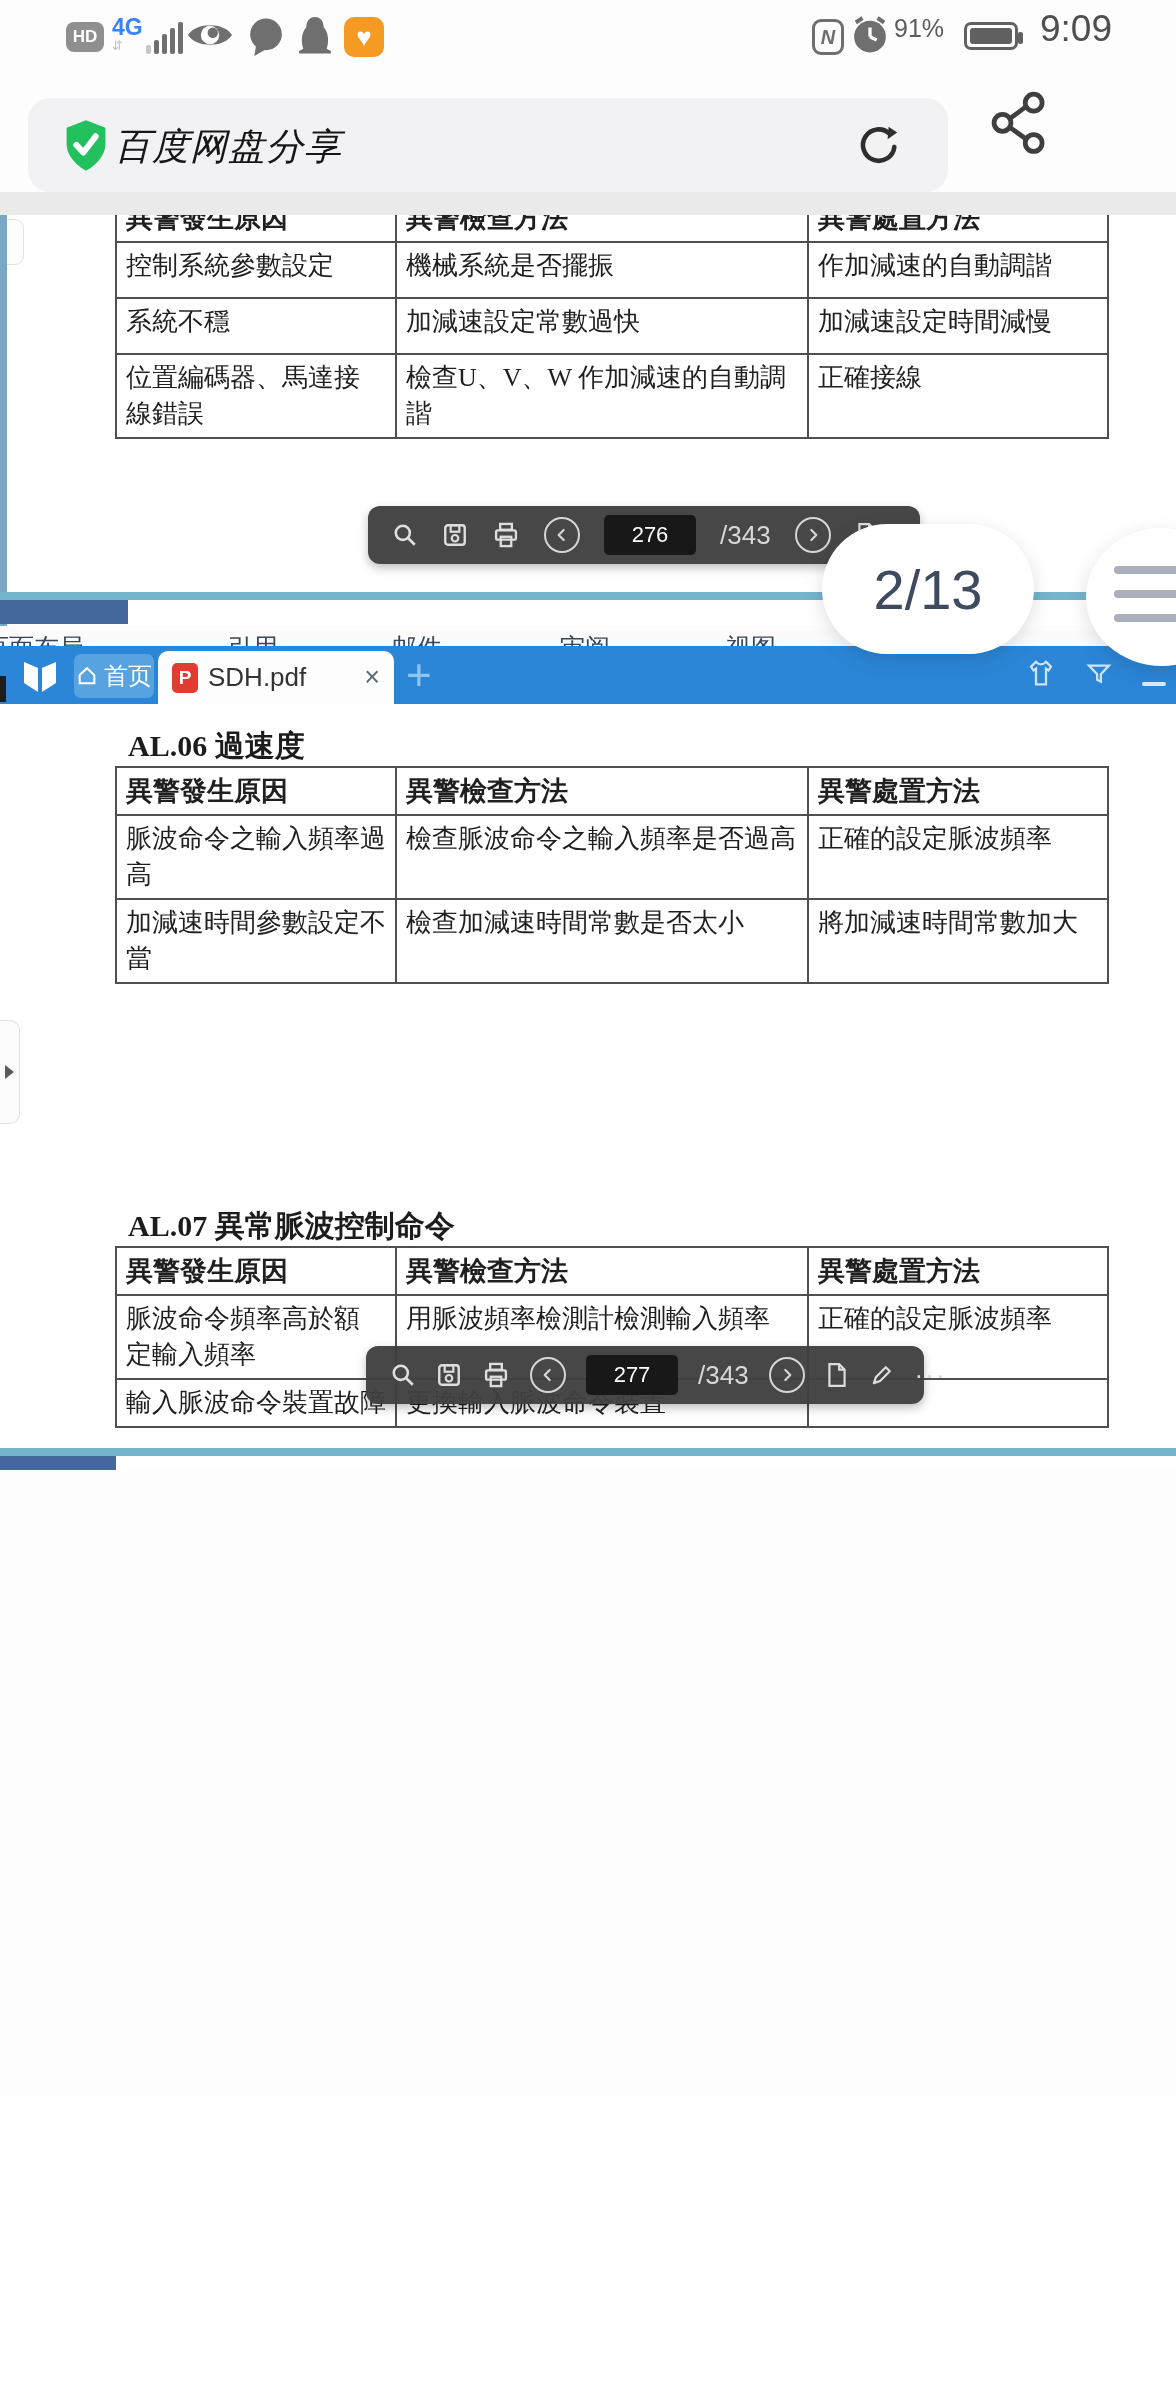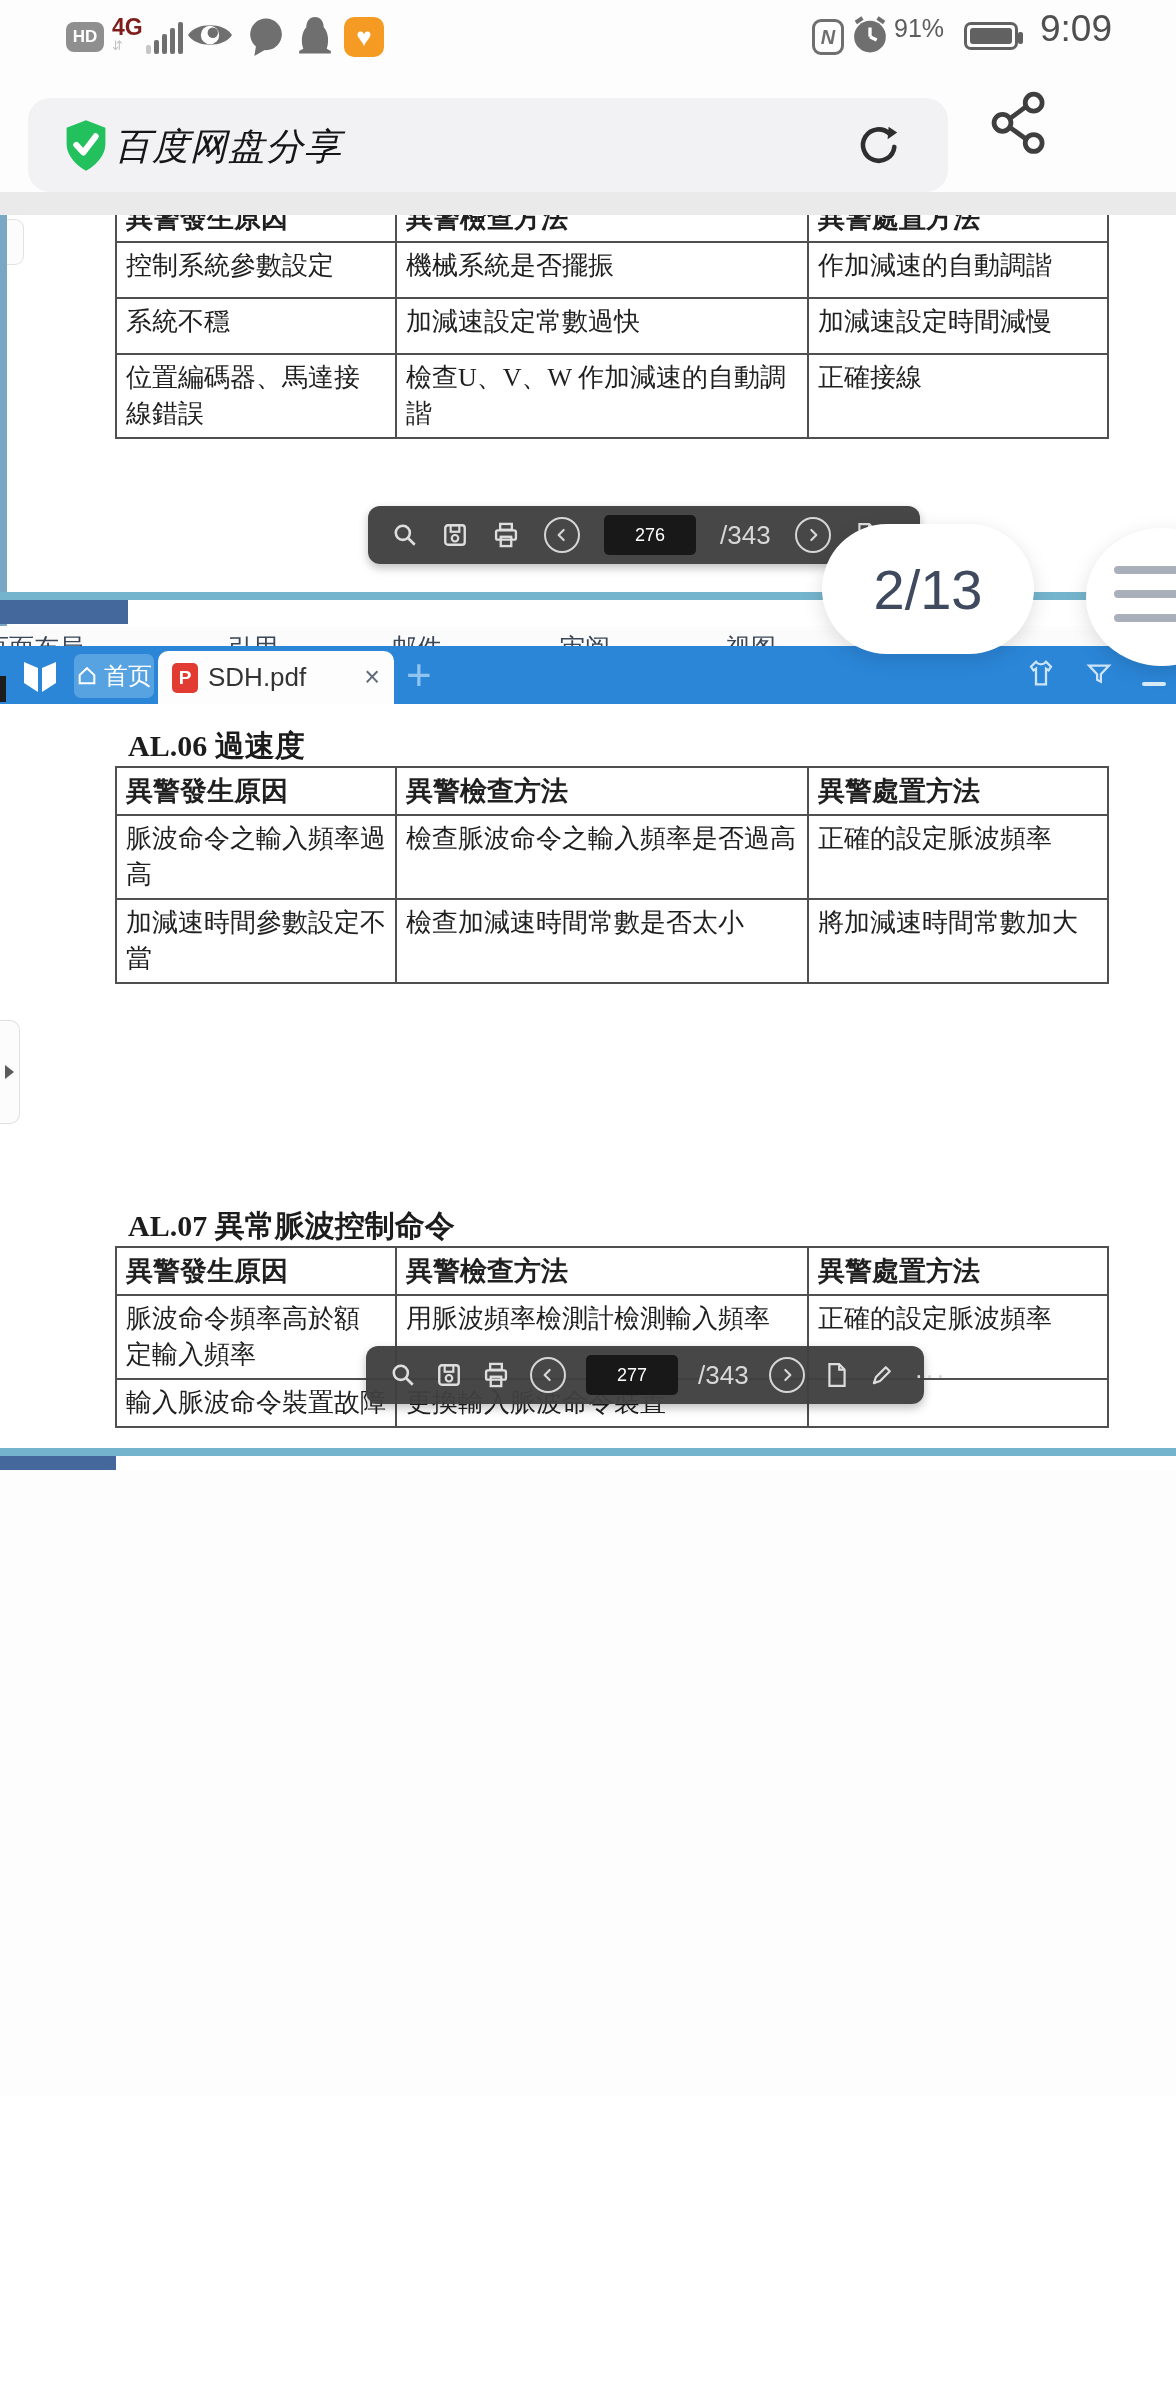--- a/index.html
+++ b/index.html
@@ -3,21 +3,21 @@
 <meta charset="utf-8">
 <style>
   html,body{margin:0;padding:0;background:#fff;}
   *{box-sizing:border-box;}
   .screen{position:relative;width:1176px;height:2096px;margin:0 auto;overflow:hidden;
           background:#fdfdfe;font-family:"Liberation Sans",sans-serif;}
   
   .statusbar{position:absolute;left:0;top:0;width:1176px;height:62px;background:#fdfdfe;}
   .hd-badge{position:absolute;left:66px;top:22px;width:38px;height:30px;border-radius:8px;
             background:#8f8f8f;color:#fff;font-weight:bold;font-size:17px;line-height:30px;text-align:center;}
-  .net-4g{position:absolute;left:112px;top:14px;font-size:23px;font-weight:bold;color:#7f1d1d;}
+  .net-4g{position:absolute;left:112px;top:14px;font-size:23px;font-weight:bold;color:#3b82f6;}
   .net-sub{position:absolute;left:112px;top:38px;font-size:13px;color:#c2c2c2;}
   .sigbars{position:absolute;left:146px;top:20px;width:40px;height:34px;}
   .sigbars i{position:absolute;bottom:0;width:5px;border-radius:2px;background:#6f6f6f;display:block;}
   .statusicon{position:absolute;top:18px;}
   .heart-app{position:absolute;left:344px;top:17px;width:40px;height:40px;border-radius:10px;
              background:#f59a23;color:#fff;text-align:center;font-size:26px;line-height:40px;}
   .nfc-box{position:absolute;left:812px;top:19px;width:32px;height:36px;border:3px solid #6f6f6f;
            border-radius:9px;color:#6f6f6f;font-weight:bold;font-style:italic;font-size:20px;
            line-height:30px;text-align:center;}
   .pct{position:absolute;left:894px;top:14px;font-size:25px;color:#5c5c5c;}
@@ -50,21 +50,21 @@
   .doc-heading{position:absolute;font-family:"Liberation Serif",serif;font-weight:bold;
                font-size:30px;color:#1c1c1c;}
   
   .pdftb{position:absolute;height:58px;border-radius:12px;background:rgba(63,63,63,.96);
          box-shadow:0 4px 10px rgba(0,0,0,.25);display:flex;align-items:center;
          padding:0 24px;gap:24px;z-index:5;}
   .pdftb svg{display:block;}
   .circ-btn{width:36px;height:36px;border:2.5px solid #d6d6d6;border-radius:50%;
             display:flex;align-items:center;justify-content:center;flex:0 0 auto;}
   .pagebox{width:92px;height:40px;background:#181818;border-radius:5px;color:#fff;
-           font-size:18px;text-align:center;line-height:40px;flex:0 0 auto;}
+           font-size:22px;text-align:center;line-height:40px;flex:0 0 auto;}
   .slashtotal{color:#d8d8d8;font-size:26px;flex:0 0 auto;}
   .moredots{color:#d8d8d8;font-size:26px;letter-spacing:2px;flex:0 0 auto;}
   
   .pill213{position:absolute;left:822px;top:524px;width:212px;height:130px;border-radius:66px;
            background:#fff;box-shadow:0 6px 20px rgba(0,0,0,.13);z-index:6;
            color:#3f4a5e;font-size:56px;display:flex;align-items:center;justify-content:center;}
   .menucircle{position:absolute;left:1086px;top:528px;width:152px;height:138px;border-radius:50%;
               background:#fff;box-shadow:0 6px 20px rgba(0,0,0,.13);z-index:6;}
   .menucircle i{position:absolute;left:28px;width:66px;height:8px;border-radius:4px;background:#a9b0bc;display:block;}
   

